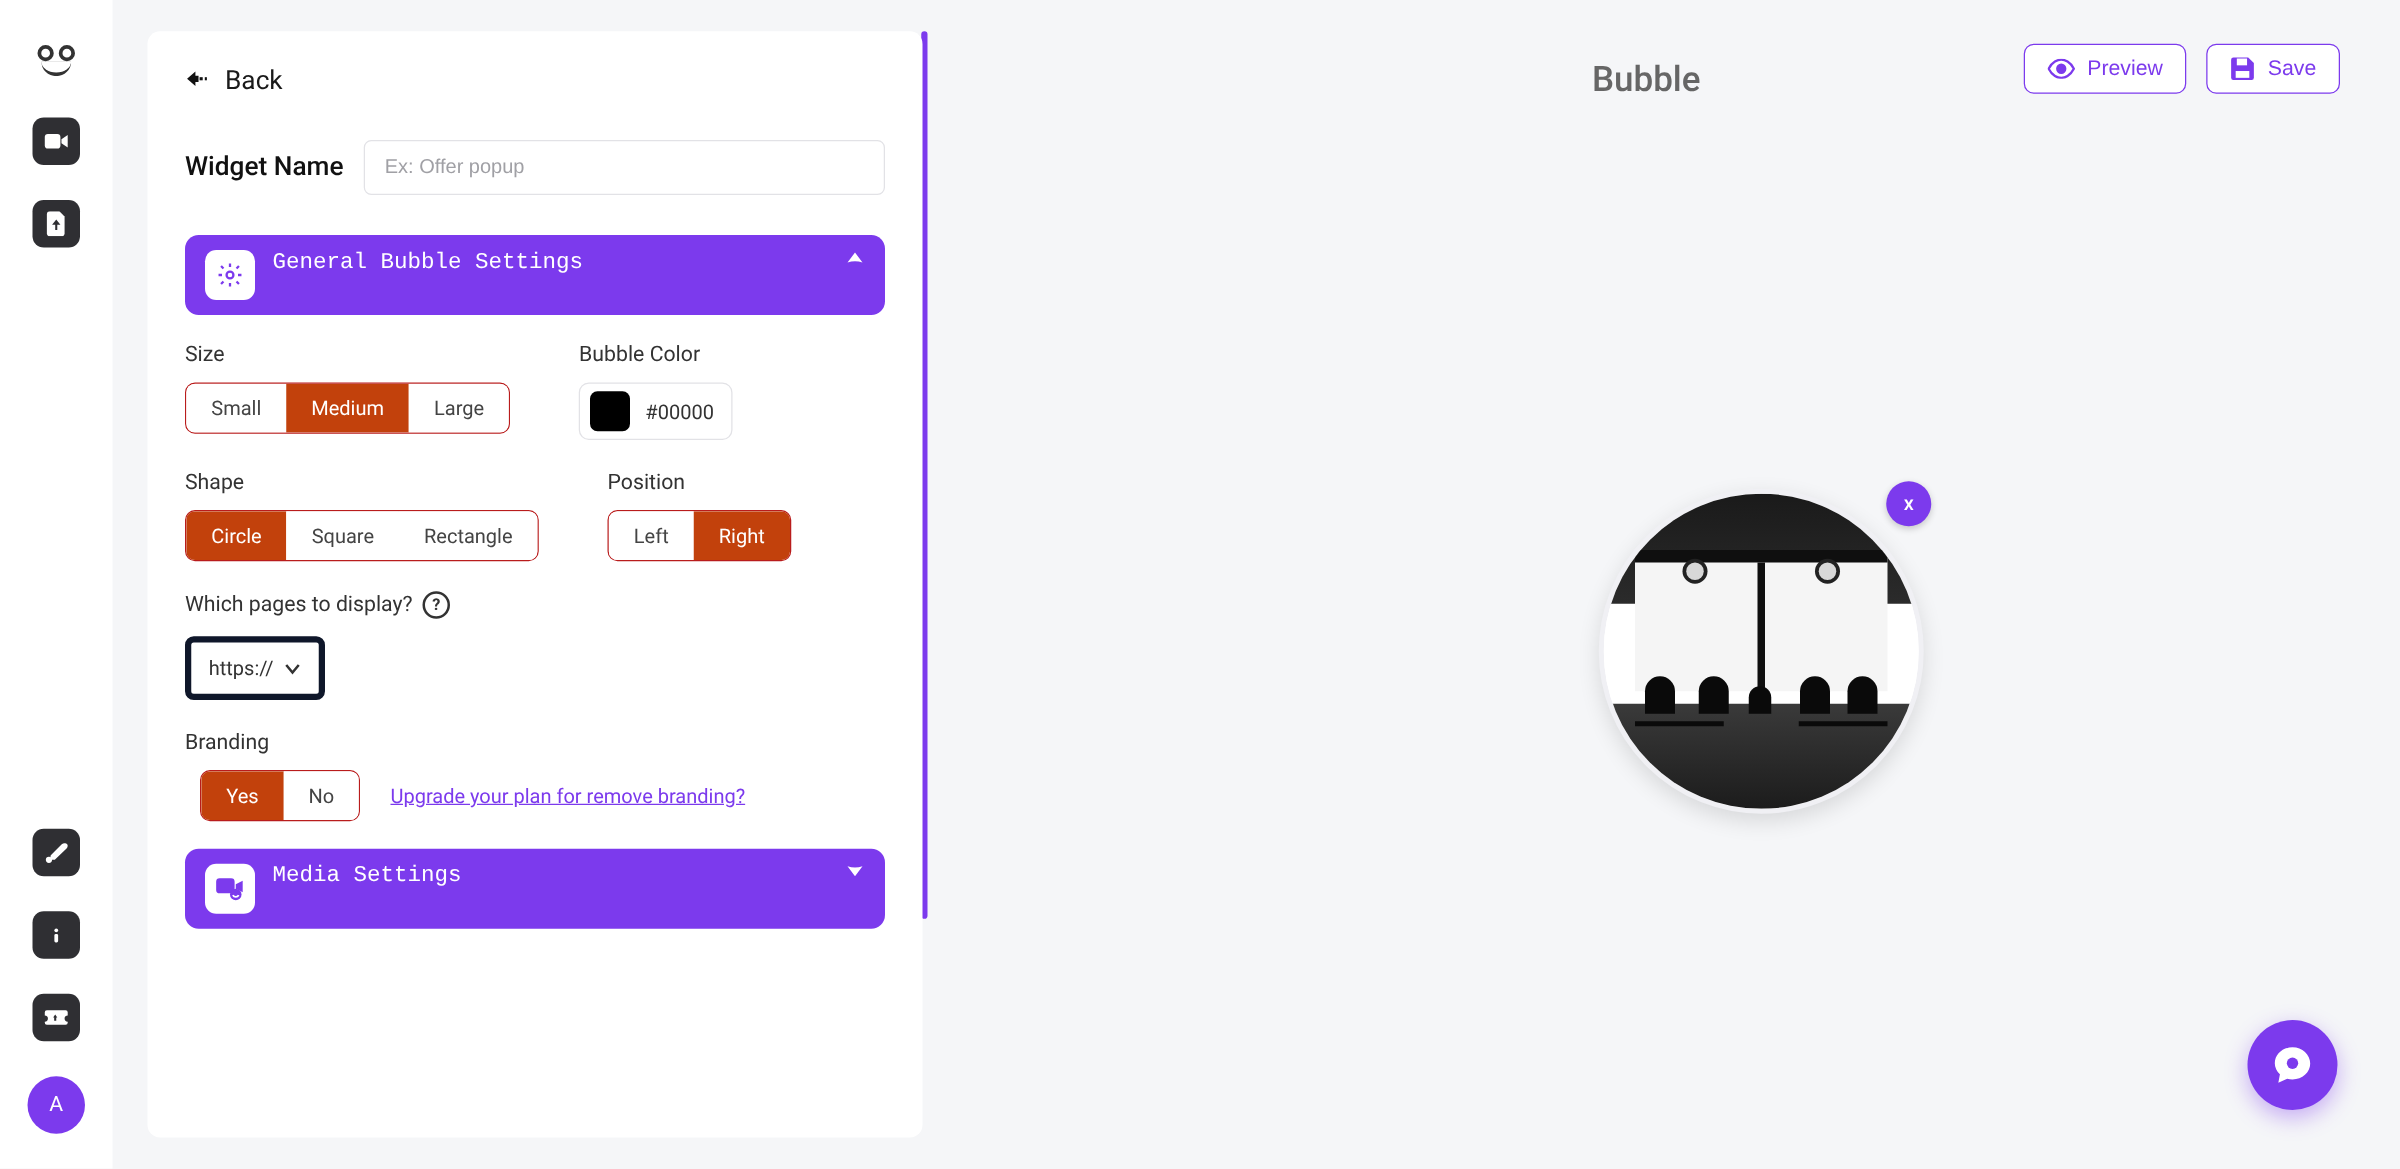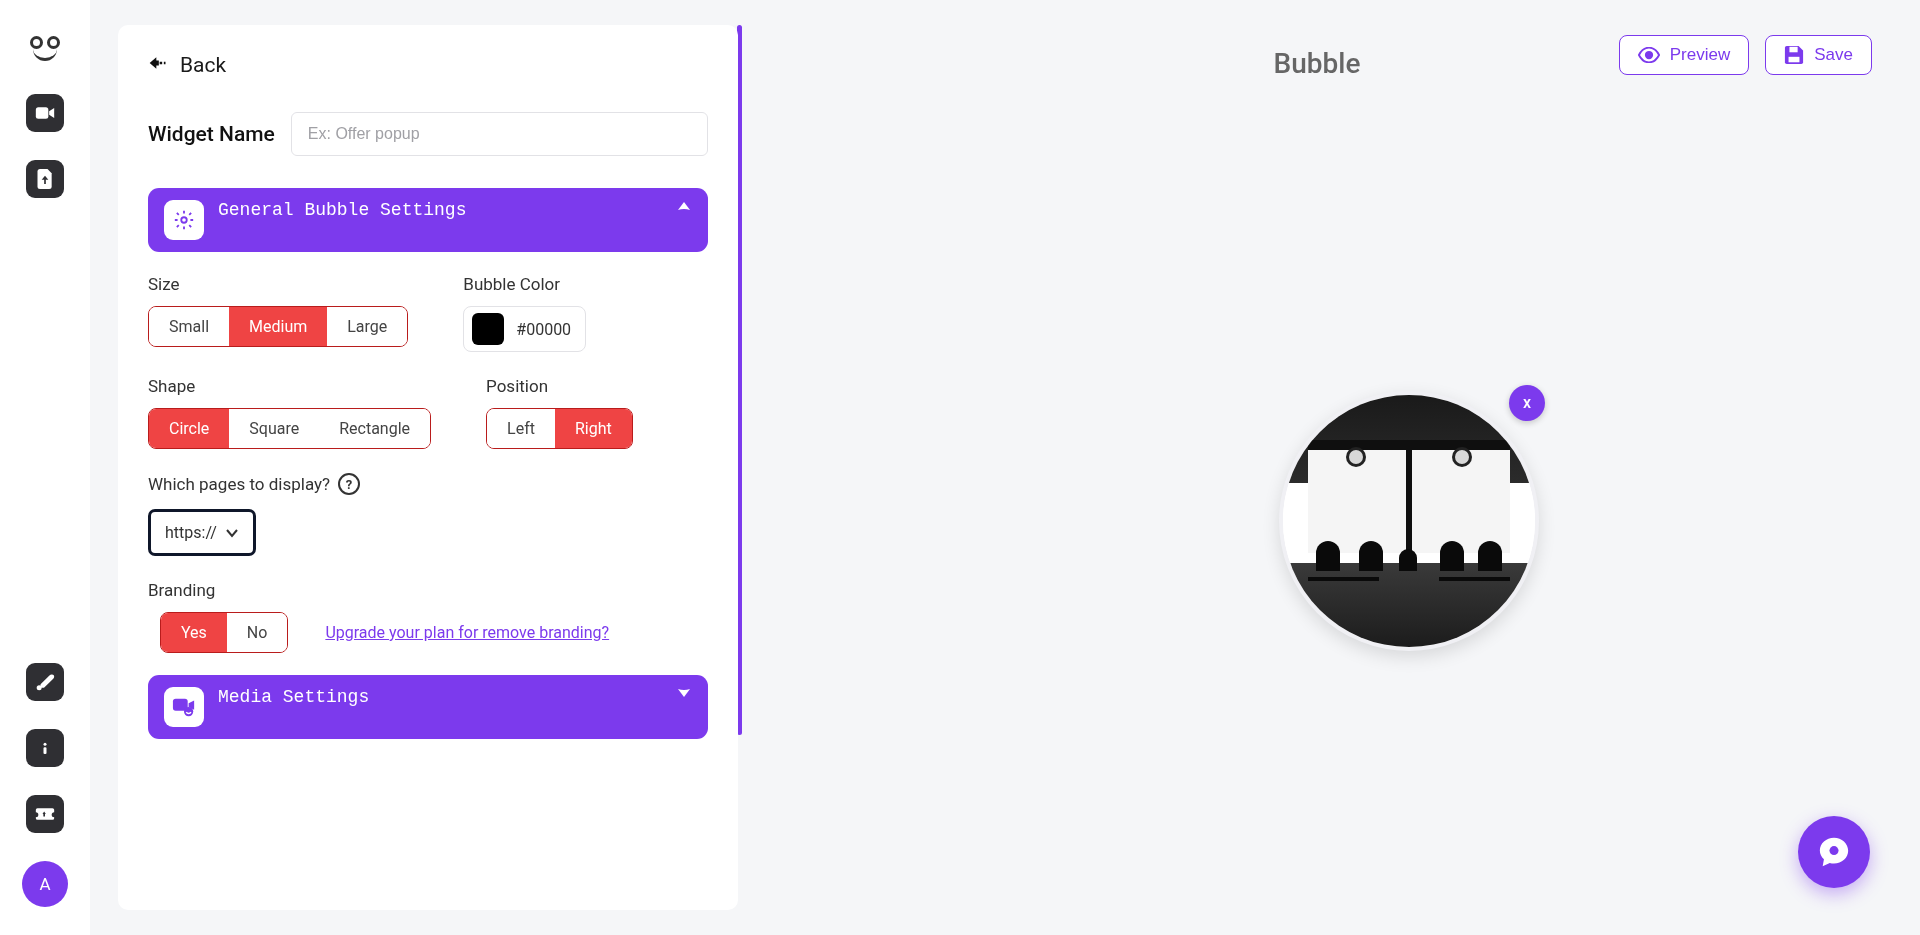--- a/index.html
+++ b/index.html
@@ -171,21 +171,21 @@
       overflow: hidden;
     }
     .segment {
       padding: 10px 20px;
       font-size: 16px;
       color: #444;
       cursor: pointer;
       background: #fff;
     }
     .segment.active {
-      background: #ef4444;
+      background: #c2410c;
       color: #fff;
     }
     .color-field {
       display: inline-flex;
       align-items: center;
       border: 1px solid #e2e2e6;
       border-radius: 8px;
       padding: 6px 14px 6px 8px;
       gap: 12px;
     }
@@ -201,21 +201,21 @@
       margin-bottom: 24px;
     }
     .pages-label-row { display: flex; align-items: center; gap: 8px; margin-bottom: 14px; }
     .help-icon {
       width: 22px; height: 22px; border-radius: 50%; border: 2px solid #333;
       display: inline-flex; align-items: center; justify-content: center;
       font-size: 13px; font-weight: bold; color: #333;
     }
     .url-row { display: flex; gap: 10px; }
     .protocol-select {
-      border: 3px solid #0f172a;
+      border: 5px solid #0f172a;
       border-radius: 7px;
       padding: 11px 14px;
       display: inline-flex; align-items: center; gap: 8px;
       font-size: 16px; color: #333; cursor: pointer;
     }
     .url-input-wrap { position: relative; flex: 1; display: flex; border: 1px solid #e2e2e6; border-radius: 7px; }
     .url-input {
       flex: 1;
       border: none;
       padding: 11px 16px;
@@ -225,22 +225,22 @@
     }
     .url-input::placeholder { color: #a0a0a5; }
     .url-enter-btn {
       width: 36px; height: 32px;
       margin: 6px; border: 1px solid #cfcfd6; border-radius: 6px;
       display: flex; align-items: center; justify-content: center;
       cursor: pointer; background: #fff;
     }
 
     .branding-row { margin-bottom: 22px; }
-    .branding-controls { display: flex; align-items: center; gap: 12px; margin-top: 12px; padding-left: 12px; }
-    .upgrade-link { color: #7c3aed; text-decoration: underline; font-size: 16px; cursor: pointer; margin-left: 25px; }
+    .branding-controls { display: flex; align-items: center; gap: 24px; margin-top: 12px; padding-left: 12px; }
+    .upgrade-link { color: #7c3aed; text-decoration: underline; font-size: 16px; cursor: pointer; }
 
     .media-settings { margin-top: 6px; }
 
     
     .accent-bar {
       width: 5px;
       background: #7c3aed;
       border-radius: 3px;
       margin-left: -1px;
       align-self: stretch;

